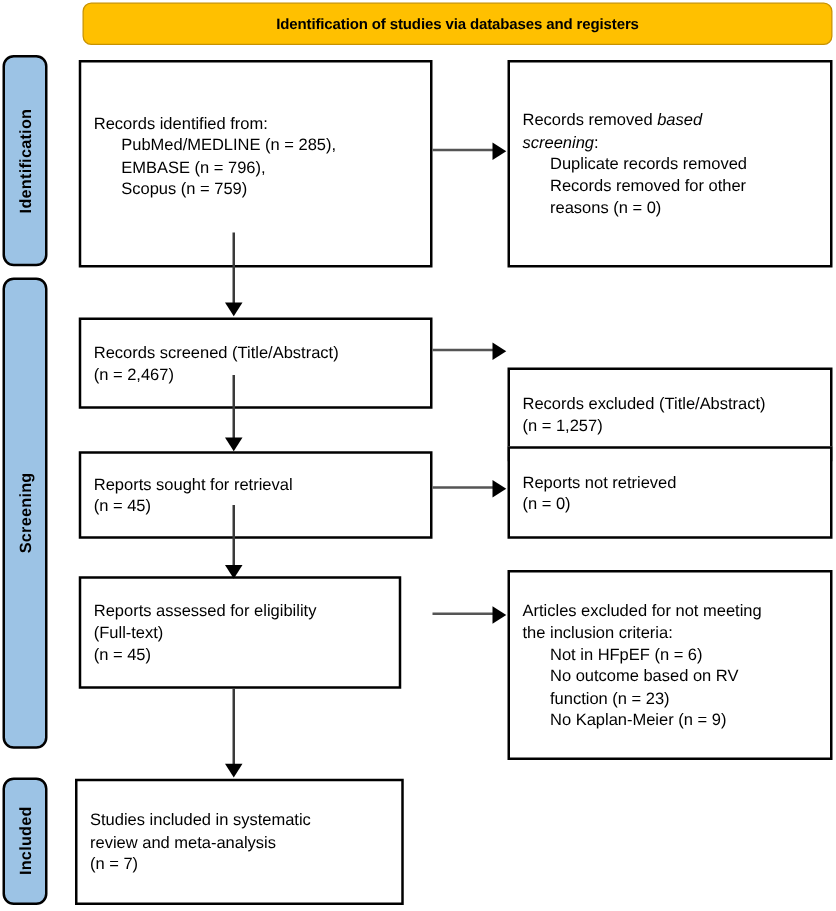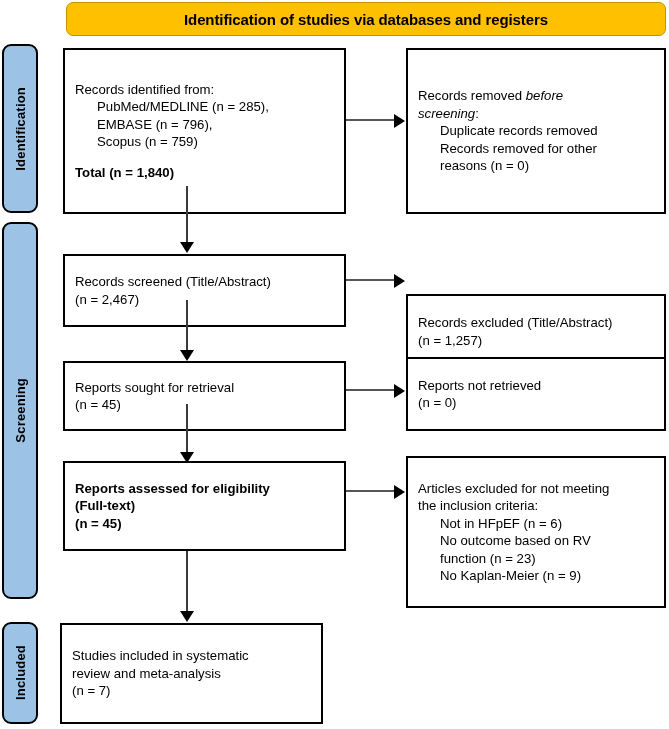--- a/index.html
+++ b/index.html
@@ -28,21 +28,21 @@
     height: 34px;
     background: #FFC000;
     border: 1px solid #C89200;
     border-radius: 7px;
     display: flex;
     align-items: center;
     justify-content: center;
     box-sizing: border-box;
   }
   .banner-label {
-    font-size: 15px;
+    font-size: 12px;
     font-weight: bold;
     color: #000000;
     letter-spacing: -0.1px;
   }
 
   
   .stage-bar {
     position: absolute;
     left: 2px;
     width: 36px;
@@ -90,21 +90,21 @@
   .ital   { font-style: italic; }
   .gap    { height: 13px; }
 
   
   #box-identified   { left: 63px;  top: 48px;  width: 283px; height: 166px; }
   #box-removed      { left: 406px; top: 48px;  width: 260px; height: 166px; }
   #box-screened     { left: 63px;  top: 254px; width: 283px; height: 73px;  }
   #box-excluded     { left: 406px; top: 250px; width: 260px; height: 75px; margin-top: 44px;  }
   #box-sought       { left: 63px;  top: 361px; width: 283px; height: 70px;  }
   #box-notretrieved { left: 406px; top: 357px; width: 260px; height: 74px;  }
-  #box-assessed     { left: 63px;  top: 461px; width: 283px; height: 90px; font-weight: bold;  }
+  #box-assessed     { left: 63px;  top: 461px; width: 258px; height: 90px;  }
   #box-artexcluded  { left: 406px; top: 456px; width: 260px; height: 152px; }
   #box-included     { left: 60px;  top: 623px; width: 263px; height: 101px; }
 
   
   .v-line {
     position: absolute;
     width: 2px;
     background: #3a3a3a;
   }
   .v-head {
@@ -168,25 +168,24 @@
   <div class="stage-bar" id="bar-included">
     <span class="stage-label">Included</span>
   </div>
 
   <div class="box" id="box-identified">
     <p>Records identified from:</p>
     <p class="indent">PubMed/MEDLINE (n = 285),</p>
     <p class="indent">EMBASE (n = 796),</p>
     <p class="indent">Scopus (n = 759)</p>
     <div class="gap"></div>
-    <p class="bold">Total (n = 1,840)</p>
   </div>
 
   <div class="box" id="box-removed">
-    <p><span>Records removed </span><span class="ital">before</span></p>
+    <p><span>Records removed </span><span class="ital">based</span></p>
     <p><span class="ital">screening</span><span>:</span></p>
     <p class="indent">Duplicate records removed</p>
     <p class="indent">Records removed for other</p>
     <p class="indent">reasons (n = 0)</p>
   </div>
 
   <div class="box" id="box-screened">
     <p>Records screened (Title/Abstract)</p>
     <p>(n = 2,467)</p>
   </div>

